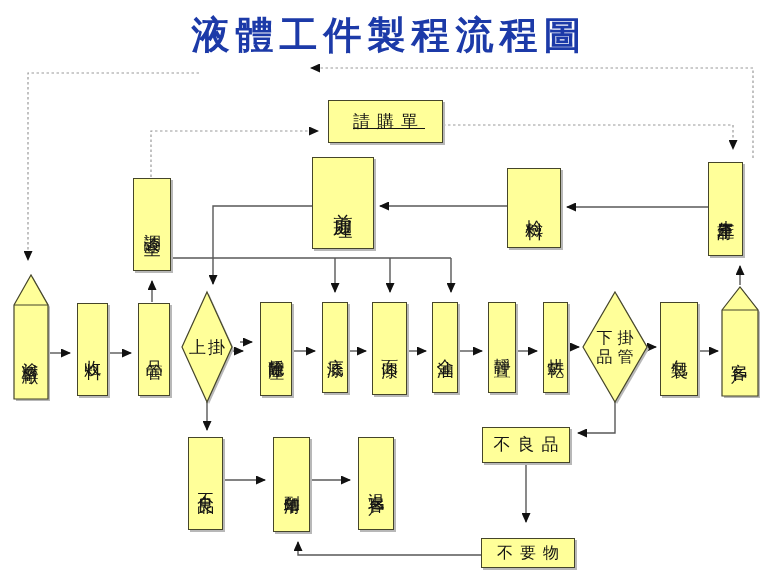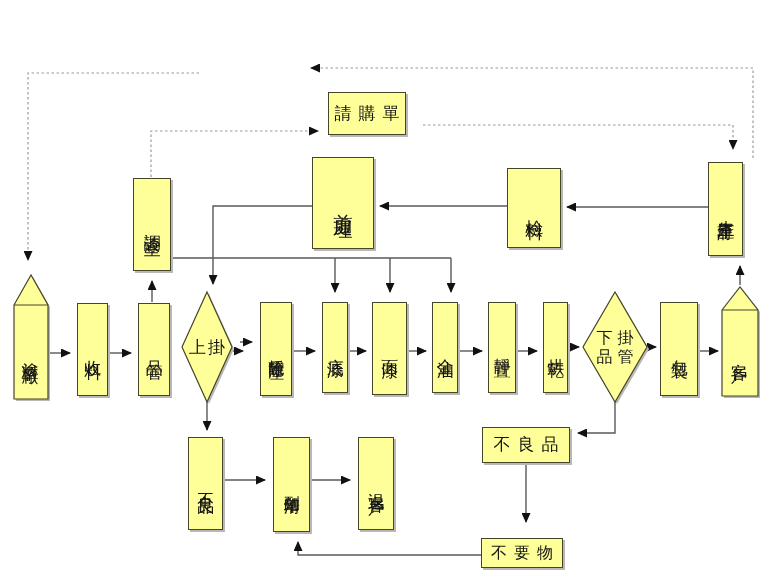--- a/index.html
+++ b/index.html
@@ -25,20 +25,21 @@
     font-size:17px;box-sizing:border-box;
   }
   .two-line{flex-direction:column;line-height:1.2;}
   .two-line span{letter-spacing:5px;text-indent:5px;display:block;}
 </style>
 </head>
 <body>
 
 <div id="canvas">
 
+  <div id="title">液體工件製程流程圖</div>
 
   <svg class="layer" width="779" height="584" viewBox="0 0 779 584">
     <defs>
       <marker id="arw" markerUnits="userSpaceOnUse" markerWidth="10" markerHeight="9" refX="9" refY="4.5" orient="auto">
         <path d="M0,0 L10,4.5 L0,9 z" fill="#111111"></path>
       </marker>
     </defs>
 
     <path d="M199,73 H28 V260" fill="none" stroke="#9a9a9a" stroke-width="1.2" stroke-dasharray="2.5,2.5" marker-end="url(#arw)"></path>
     <path d="M753,158 V68 H311" fill="none" stroke="#9a9a9a" stroke-width="1.2" stroke-dasharray="2.5,2.5" marker-end="url(#arw)"></path>
@@ -78,39 +79,39 @@
     <polygon points="617,294 649,349 617,404 585,349" fill="#b8b8b8"></polygon>
     <polygon points="615,292 647,347 615,402 583,347" fill="#ffff99" stroke="#45452a" stroke-width="1.2"></polygon>
     <polygon points="16,307 33,277 50,307 50,401 16,401" fill="#b8b8b8"></polygon>
     <polygon points="14,305 31,275 48,305 48,399 14,399" fill="#ffff99" stroke="#45452a" stroke-width="1.2"></polygon>
     <line x1="14" y1="305" x2="48" y2="305" stroke="#45452a" stroke-width="1"></line>
     <polygon points="724,312 742,289 760,312 760,398 724,398" fill="#b8b8b8"></polygon>
     <polygon points="722,310 740,287 758,310 758,396 722,396" fill="#ffff99" stroke="#45452a" stroke-width="1.2"></polygon>
     <line x1="722" y1="310" x2="758" y2="310" stroke="#45452a" stroke-width="1"></line>
   </svg>
 
-  <div class="node h" style="left:328px;top:92px;width:78px;height:43px;">請購單</div>
+  <div class="node h" style="left:328px;top:100px;width:115px;height:43px;text-decoration:underline;">請購單</div>
   <div class="node v" style="left:133px;top:178px;width:38px;height:93px;">調漆室</div>
   <div class="node v" style="left:312px;top:157px;width:62px;height:92px;font-size:19px;">前處理</div>
   <div class="node v" style="left:507px;top:168px;width:54px;height:80px;font-size:18px;">檢料</div>
   <div class="node v" style="left:708px;top:162px;width:35px;height:94px;letter-spacing:1px;">生產訂單</div>
   <div class="node v" style="left:77px;top:303px;width:31px;height:93px;">收料</div>
   <div class="node v" style="left:138px;top:303px;width:32px;height:93px;">品管</div>
   <div class="node v" style="left:260px;top:302px;width:32px;height:94px;font-size:16px;letter-spacing:1px;">靜電除塵</div>
   <div class="node v" style="left:322px;top:302px;width:26px;height:91px;">底漆</div>
   <div class="node v" style="left:372px;top:302px;width:35px;height:93px;">面漆</div>
   <div class="node v" style="left:432px;top:302px;width:26px;height:91px;">金油</div>
   <div class="node v" style="left:488px;top:302px;width:28px;height:91px;">靜置</div>
   <div class="node v" style="left:543px;top:302px;width:25px;height:91px;">烘乾</div>
   <div class="node v" style="left:660px;top:302px;width:38px;height:94px;">包裝</div>
   <div class="node v" style="left:188px;top:437px;width:35px;height:93px;">不良品</div>
   <div class="node v" style="left:273px;top:437px;width:37px;height:95px;font-size:16px;letter-spacing:1px;">列印清單</div>
   <div class="node v" style="left:358px;top:437px;width:36px;height:93px;">退客戶</div>
   <div class="node h" style="left:482px;top:427px;width:88px;height:36px;">不良品</div>
-  <div class="node h" style="left:481px;top:538px;width:82px;height:30px;font-size:16px;">不要物</div>
+  <div class="node h" style="left:481px;top:538px;width:94px;height:30px;font-size:16px;">不要物</div>
 
   <div class="ghost h" style="left:182px;top:292px;width:50px;height:110px;letter-spacing:2px;text-indent:2px;">上掛</div>
   <div class="ghost two-line" style="left:583px;top:292px;width:64px;height:110px;font-size:16px;">
     <span>下掛</span>
     <span>品管</span>
   </div>
   <div class="ghost v" style="left:14px;top:305px;width:34px;height:94px;letter-spacing:2px;">塗料廠</div>
   <div class="ghost v" style="left:722px;top:310px;width:36px;height:86px;">客戶</div>
 
 </div>

